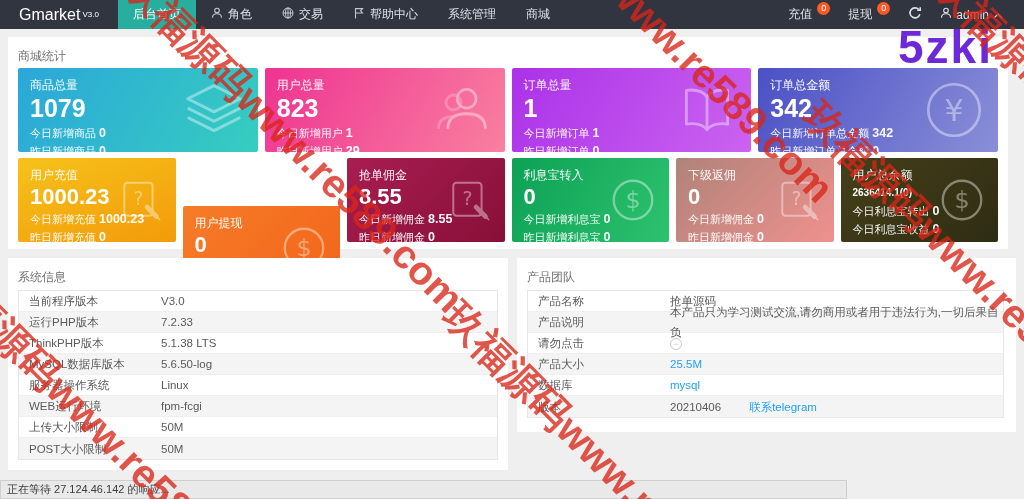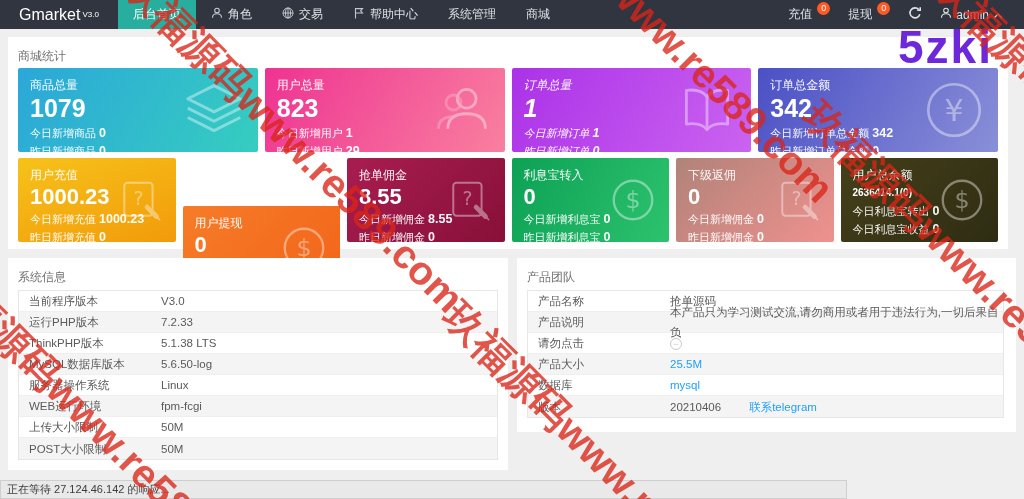--- a/index.html
+++ b/index.html
@@ -29,21 +29,21 @@
   .card-value { font-size:25px; font-weight:bold; line-height:1.1; margin-top:1px; }
   .row2 .card-value { font-size:22px; }
   .card-value.small-value { font-size:10px; line-height:1.6; }
   .card-line { font-size:11px; margin-top:3px; opacity:.96; }
   .cl-value { font-weight:bold; font-size:12.5px; margin-left:3px; }
   .card-icon { position:absolute; right:14px; top:50%; transform:translateY(-50%); opacity:.4; line-height:0; }
   .row1 .card-icon svg { width:60px; height:60px; }
   .row2 .card-icon svg { width:44px; height:44px; }
   .c1 { background:linear-gradient(120deg,#2ba7d9,#36cdc0); }
   .c2 { background:linear-gradient(120deg,#ee3392,#f9809f); }
-  .c3 { background:linear-gradient(120deg,#ab32e8,#cb63f0);font-style:italic; }
+  .c3 { background:linear-gradient(120deg,#ab32e8,#cb63f0); }
   .c4 { background:linear-gradient(120deg,#4b50c5,#8a8fd8); }
   .c5 { background:linear-gradient(160deg,#f6c21a,#f29b0a); }
   .c6 { background:linear-gradient(135deg,#f67c28,#f2641a);margin-top:48px; }
   .c7 { background:linear-gradient(135deg,#a81d50,#871038); }
   .c8 { background:linear-gradient(115deg,#0da156,#2dc26d); }
   .c9 { background:linear-gradient(135deg,#b08379,#ef918e); }
   .c10 { background:linear-gradient(135deg,#45401a,#2e2c13); }
 
   
   .left-panel  { position:absolute; left:8px;   top:258px; width:500px; height:212px; background:#fff; z-index:1; }

